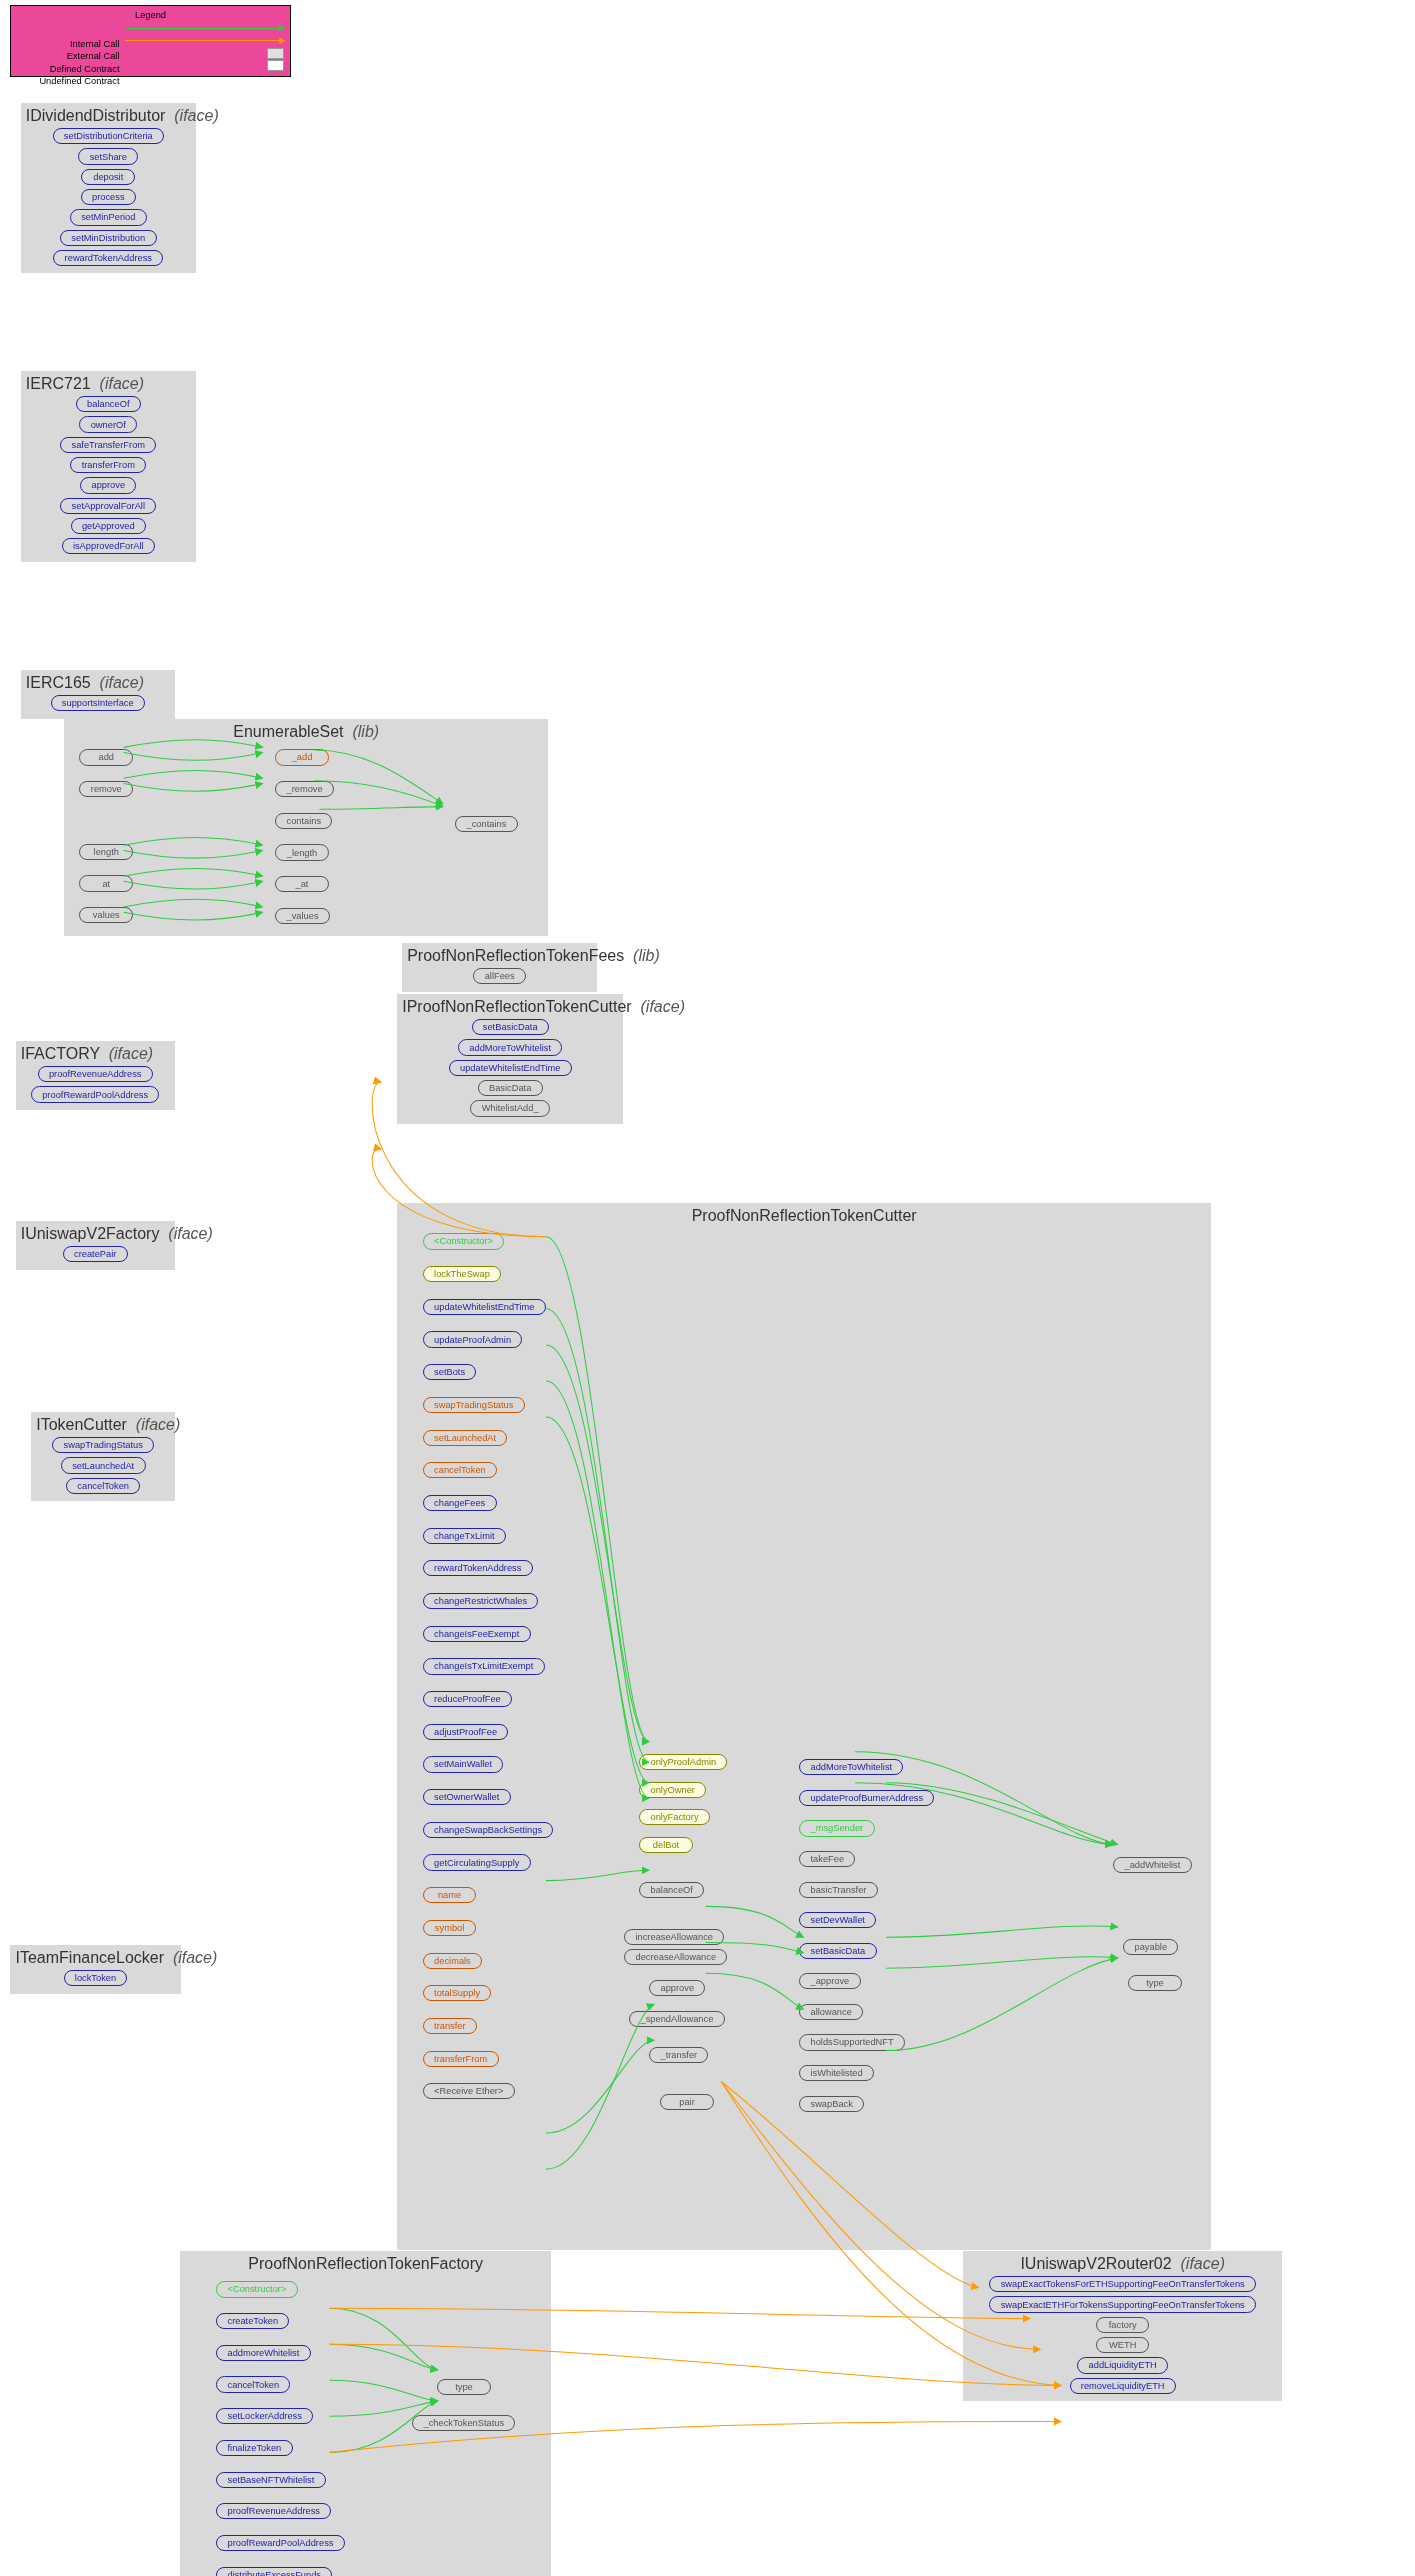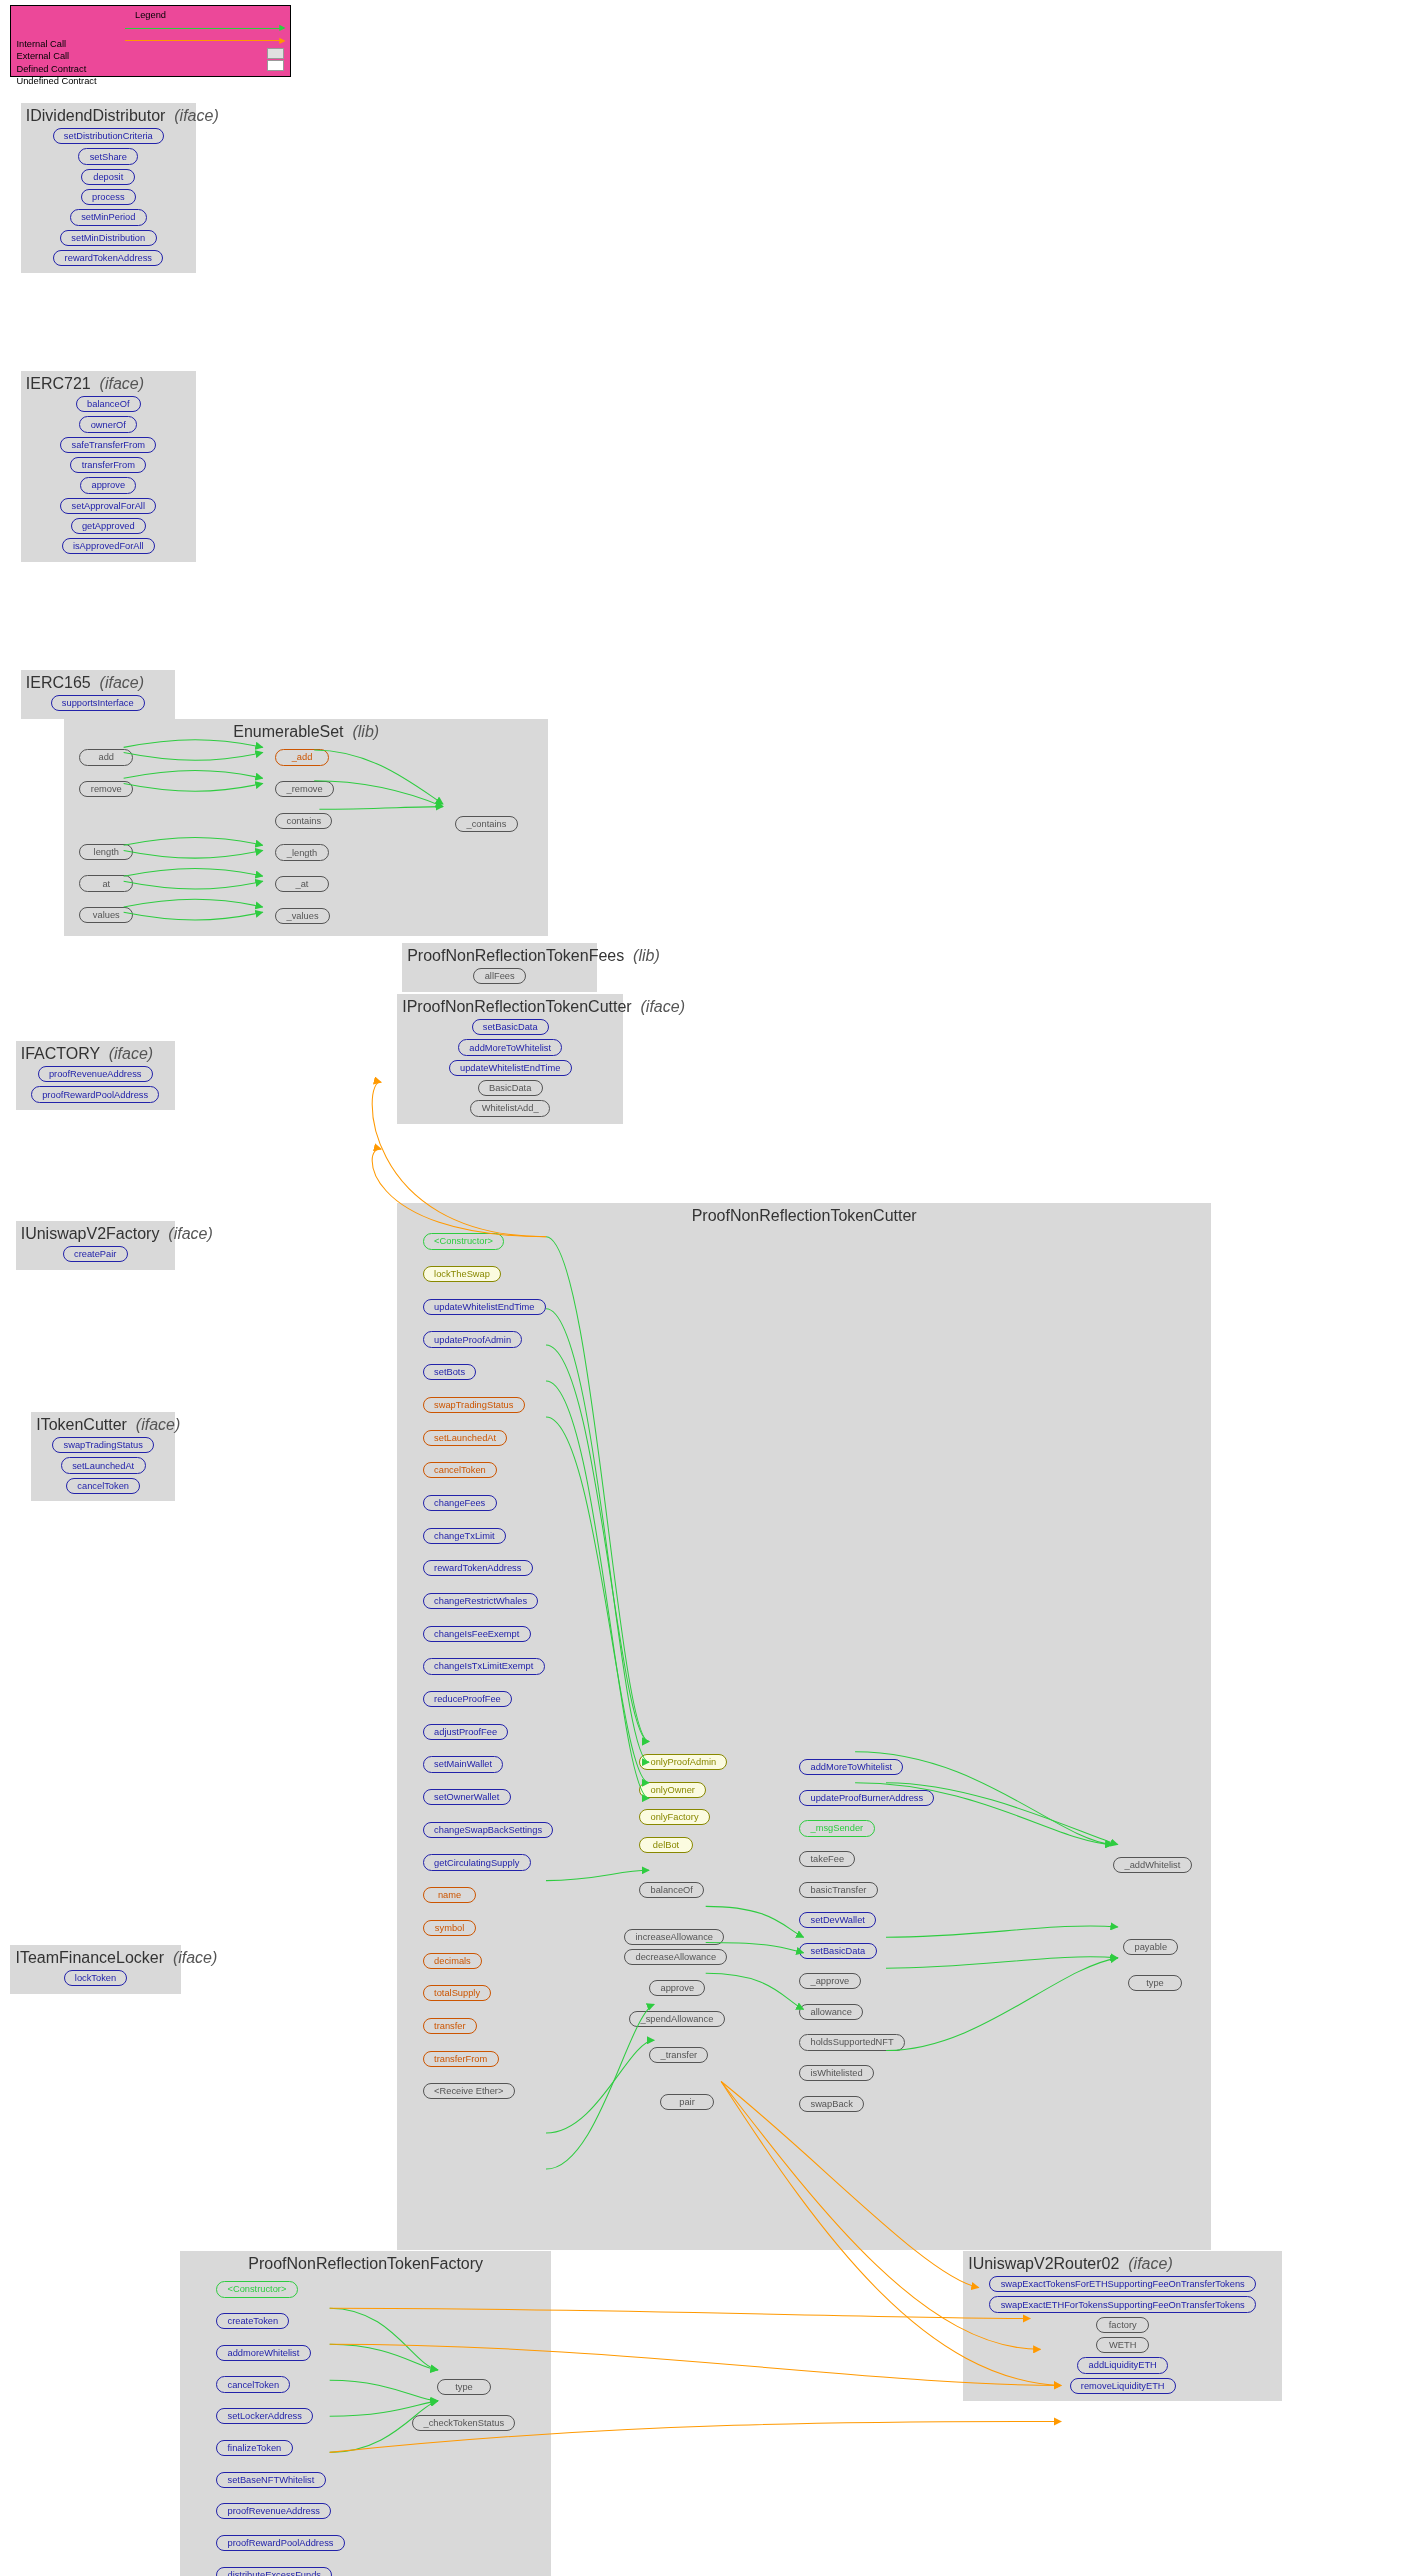--- a/index.html
+++ b/index.html
@@ -16,21 +16,21 @@
     top: 5.2px;
     left: 10.3px;
     border: 0.5px solid #000;
     background: #ec4899;
     padding: 4.1px 5.2px;
     font-size: 9.3px;
     width: 268px;
   }
   .legend-title { text-align: center; font-weight: normal; margin-bottom: 2.1px; }
   .legend-row { display: flex; align-items: center; height: 12.4px; }
-  .legend-label { width: 103px; padding-right: 5.2px; margin-top: 31px; }
+  .legend-label { width: 103px; text-align: right; padding-right: 5.2px; margin-top: 31px; }
   .legend-line { flex: 1; height: 1px; position: relative; }
   .legend-line.green { background: #2ecc40; }
   .legend-line.orange { background: #ff9900; }
   .legend-line.green::after, .legend-line.orange::after {
     content: "▶"; position: absolute; right: -1px; top: -5.7px; font-size: 8.2px;
   }
   .legend-line.green::after { color: #2ecc40; }
   .legend-line.orange::after { color: #ff9900; }
   .legend-swatch { width: 15.5px; height: 9.3px; border: 0.5px solid #999; margin-left: auto; }
   .swatch-defined { background: #e0e0e0; }
@@ -285,21 +285,21 @@
         <div class="node blue">proofRewardPoolAddress</div>
         <div class="node blue">distributeExcessFunds</div>
       </div>
     <div class="node gray floating" style="left:252px; top:103px;">type</div>
     <div class="node gray floating" style="left:227px; top:139px;">_checkTokenStatus</div>
 
   </div>
 </div>
 
 <div class="cluster" style="left:963px; top:2251px; width:309px;">
-  <div class="cluster-title" style=""><span>IUniswapV2Router02</span> &nbsp;<span class="tag">(iface)</span></div>
+  <div class="cluster-title" style="text-align:center"><span>IUniswapV2Router02</span> &nbsp;<span class="tag">(iface)</span></div>
   <div class="nodecol center" id="col-iunirouter">
       <div class="node blue">swapExactTokensForETHSupportingFeeOnTransferTokens</div>
       <div class="node blue">swapExactETHForTokensSupportingFeeOnTransferTokens</div>
       <div class="node gray">factory</div>
       <div class="node gray">WETH</div>
       <div class="node blue">addLiquidityETH</div>
       <div class="node blue">removeLiquidityETH</div>
     </div>
 </div>
 

